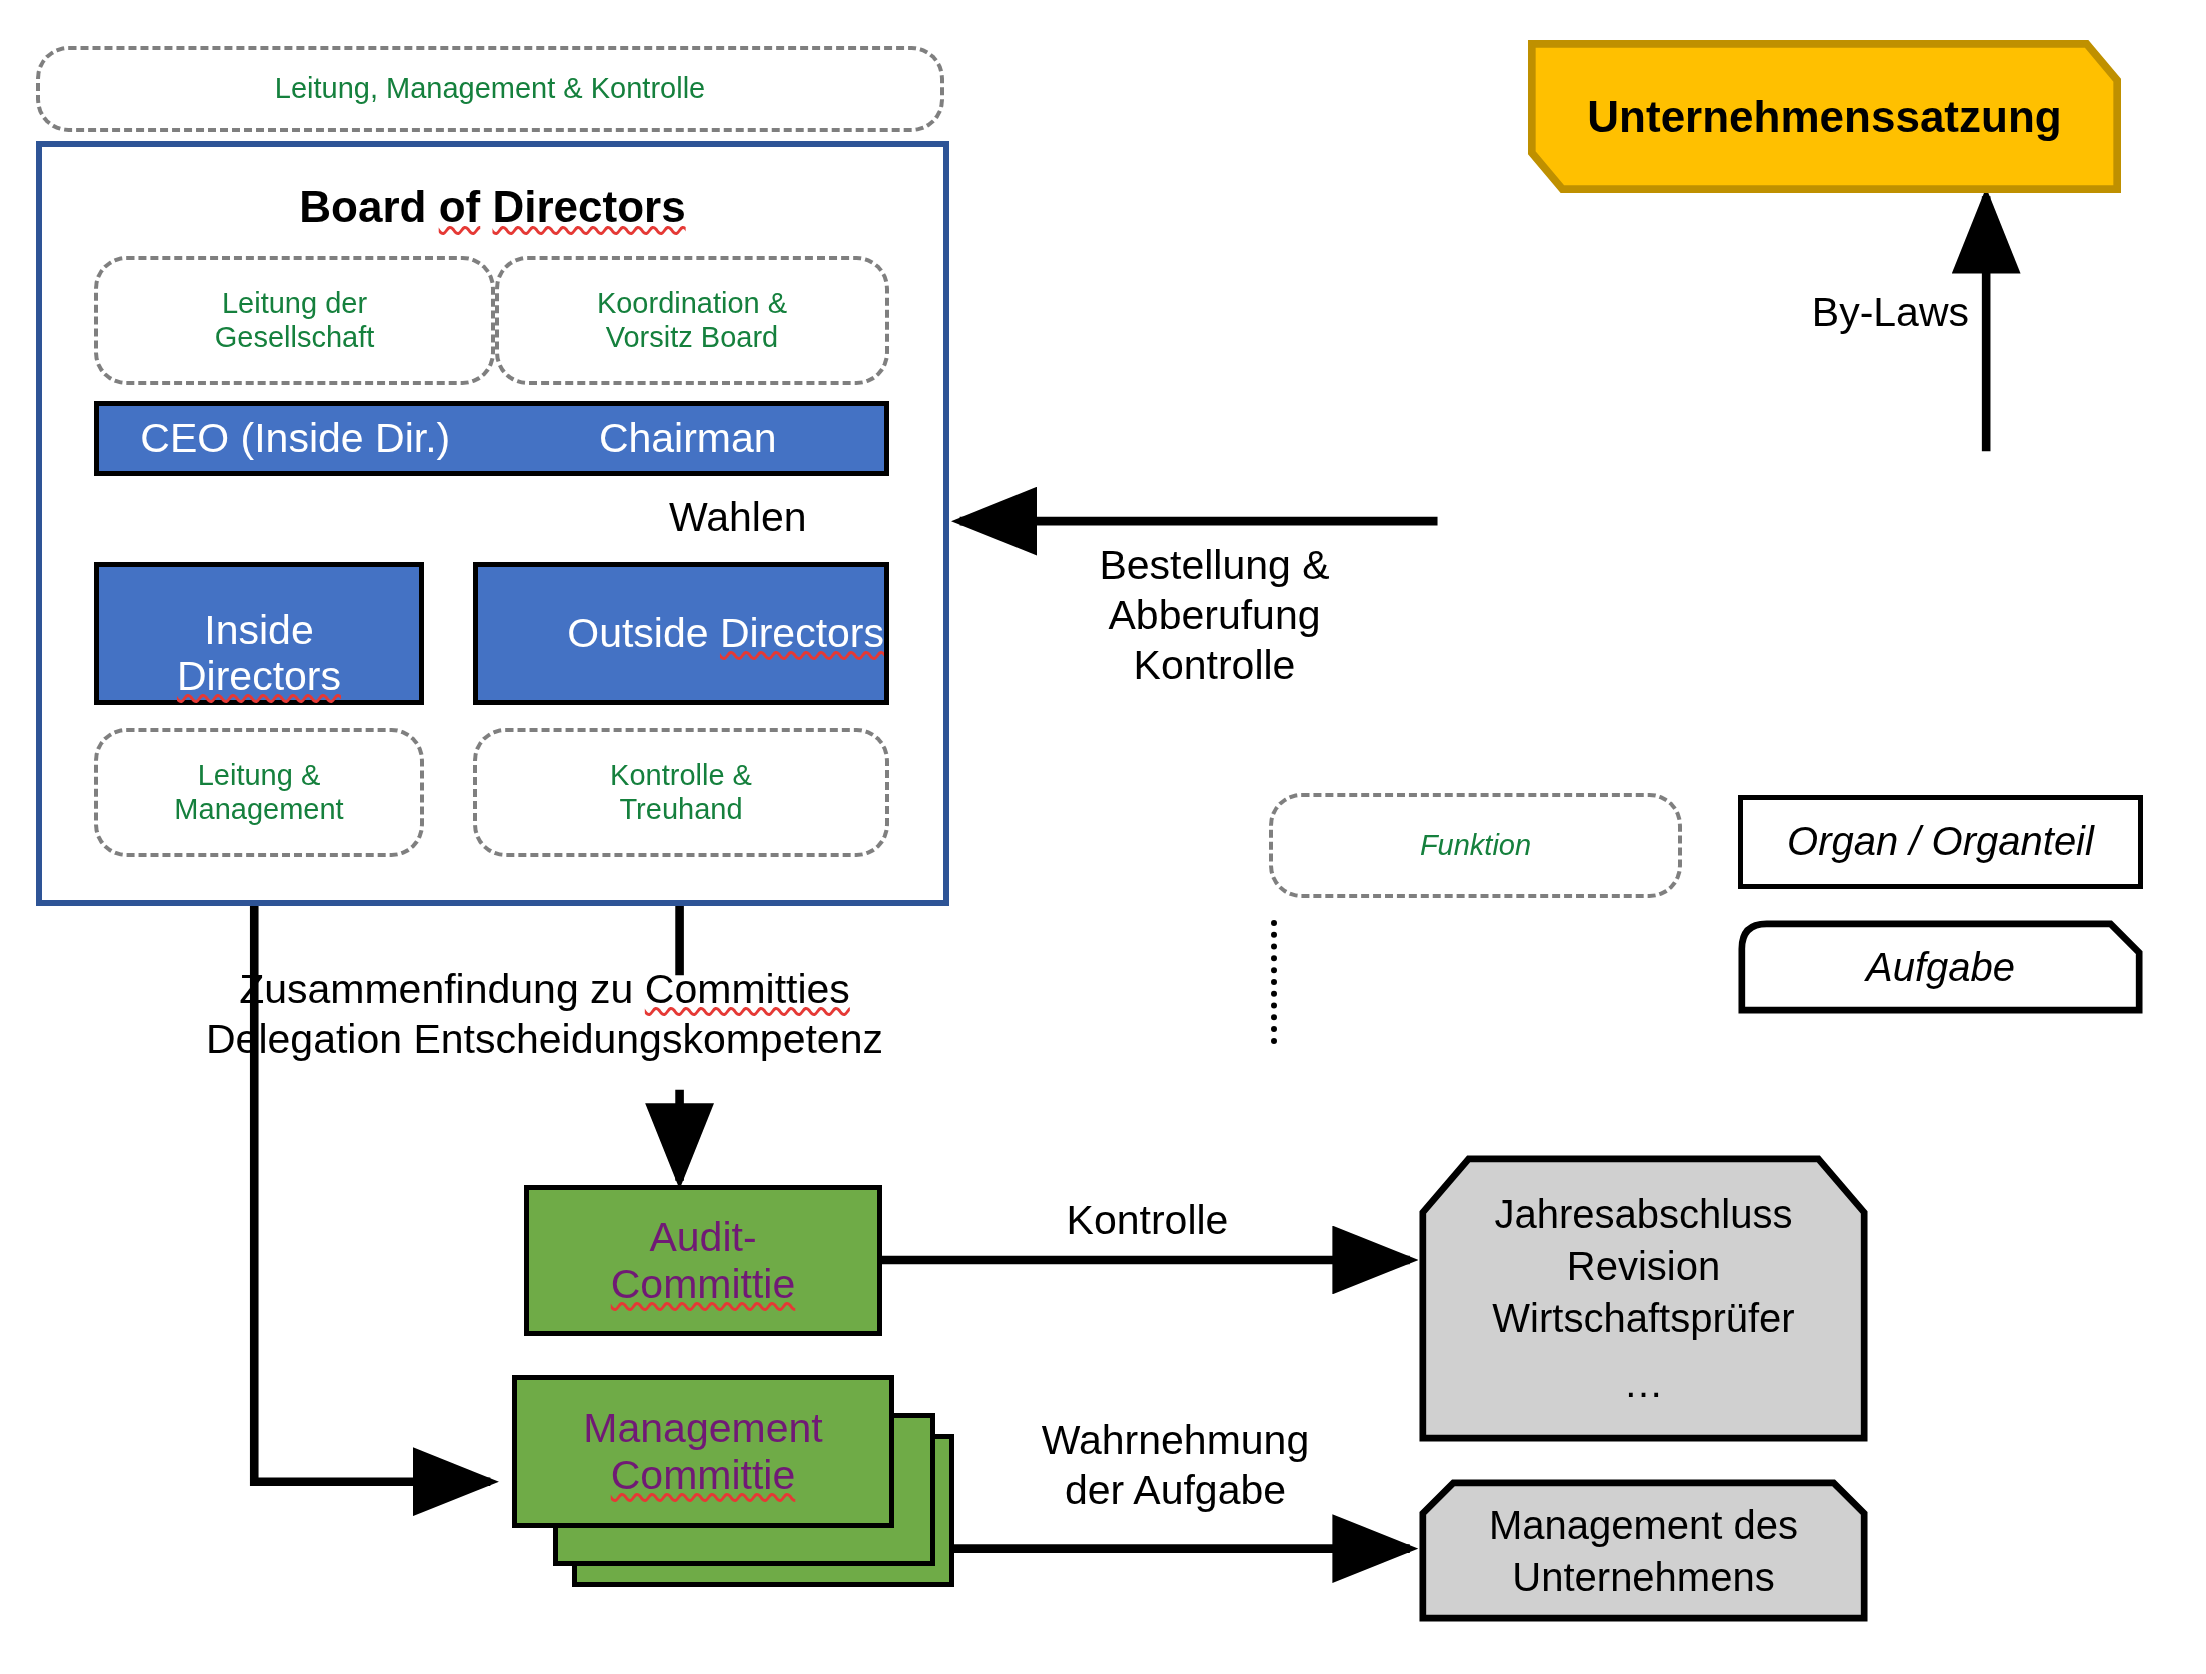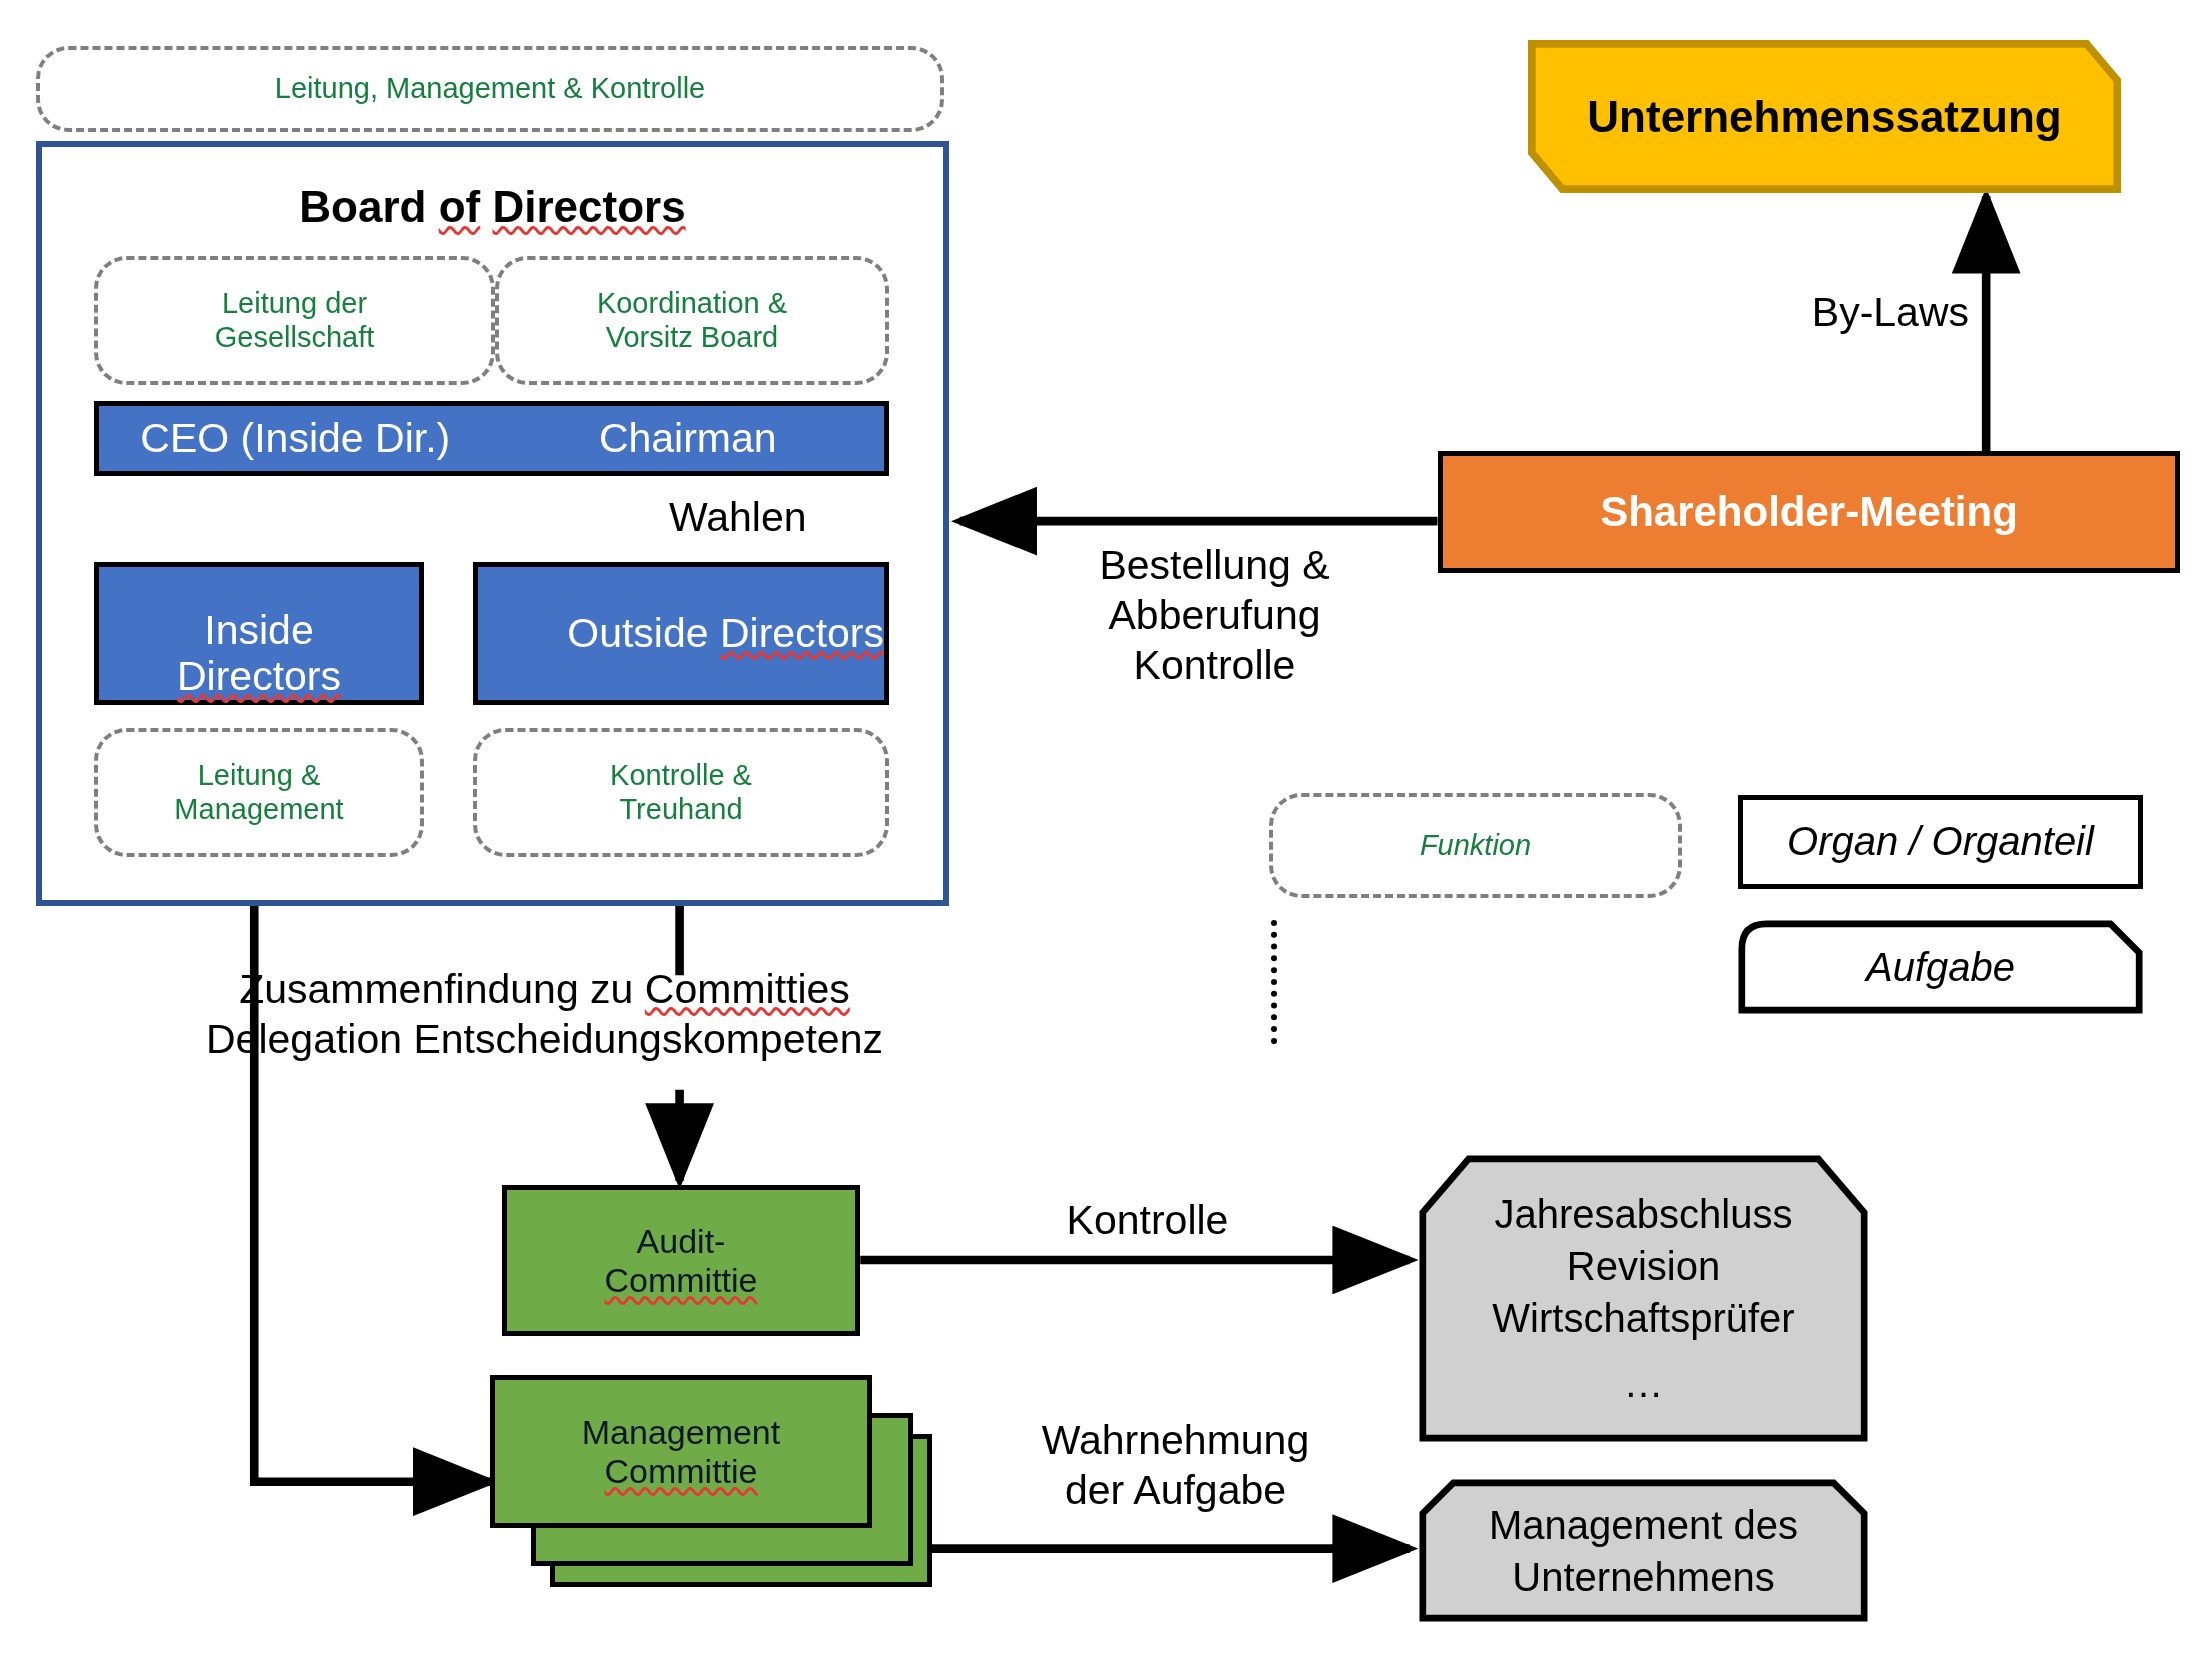--- a/index.html
+++ b/index.html
@@ -45,22 +45,23 @@
   .organ{
     border:5.7px solid #000;
     background:#4472C4;
     color:#ffffff;
     font-size:41px;
     justify-content:flex-end;
   }
   .organ-green{
     border:5.7px solid #000;
     background:#6FAB47;
-    color:#0f172a;
-    font-size:34px;
+    color:#701a75;
+    font-size:41px;
+    margin-left:22px;
   }
   .organ-orange{
     border:5.7px solid #000;
     background:#ED7D31;
     color:#ffffff;
     font-size:42px;font-weight:bold;
   }
   .organ-plain{
     border:5.7px solid #000;
     background:#ffffff;
@@ -197,23 +198,20 @@
     </svg>
     <div class="satzung-txt">
       <span>Unternehmenssatzung</span>
     </div>
   </div>
 
   <div class="abs lbl" style="left:1711px;top:287px;width:258px;height:50px;text-align:right;">
     <span>By-Laws</span>
   </div>
 
-  <div class="abs organ-orange ctr" style="left:1438px;top:451px;width:742px;height:122px;">
-    <span>Shareholder-Meeting</span>
-  </div>
 
   <div class="abs lbl" style="left:1004px;top:540px;width:421px;height:172px;">
     <div>Bestellung &amp;</div>
     <div>Abberufung</div>
     <div>Kontrolle</div>
   </div>
 
   <div class="abs funktion ctr" style="left:1269px;top:793px;width:413px;height:105px;font-style:italic;">
     <span>Funktion</span>
   </div>

